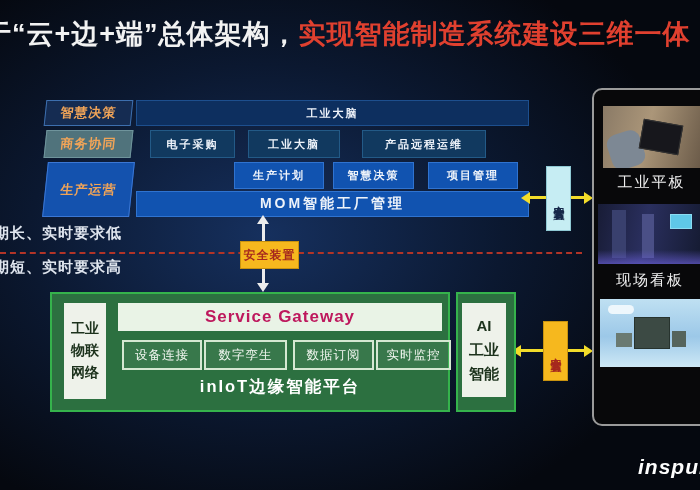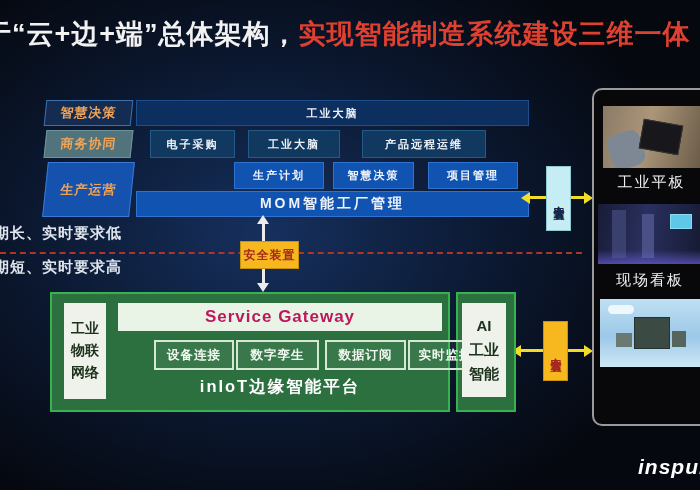--- a/index.html
+++ b/index.html
@@ -33,21 +33,21 @@
   .vline{width:3px;background:#ececec;}
   .tri{width:0;height:0;}
   .triL{border-top:6px solid transparent;border-bottom:6px solid transparent;border-right:9px solid #f2dc2a;}
   .triR{border-top:6px solid transparent;border-bottom:6px solid transparent;border-left:9px solid #f2dc2a;}
   .triU{border-left:6px solid transparent;border-right:6px solid transparent;border-bottom:9px solid #ececec;}
   .triD{border-left:6px solid transparent;border-right:6px solid transparent;border-top:9px solid #ececec;}
   
   .greenbox{background:#2c7040;border:2px solid #35b34c;}
   .whitebox{background:#eef2ea;color:#1c321c;font-weight:bold;text-align:center;white-space:pre-line;}
   .gateway{background:#e9f3e6;color:#be185d;font-size:17px;font-weight:600;letter-spacing:1px;}
-  .module{background:rgba(255,255,255,0.06);border:2px solid #d5e8d2;color:#f2f7f0;font-size:12.5px;font-weight:bold;letter-spacing:1px;margin-left:32px;}
+  .module{background:rgba(255,255,255,0.06);border:2px solid #d5e8d2;color:#f2f7f0;font-size:12.5px;font-weight:normal;letter-spacing:1px;}
   .platname{color:#ffffff;font-size:16.5px;font-weight:bold;letter-spacing:2px;text-align:center;}
   
   .panel{left:592px;top:88px;width:118px;height:334px;background:#08080a;border:2px solid #9a9a9a;border-radius:10px 0 0 10px;}
   .caption{color:#f0f0f0;font-size:15px;font-weight:500;letter-spacing:2px;text-align:center;}
   .photo{overflow:hidden;}
   .photo1{background:linear-gradient(105deg,#8a7a66 0%,#ab9679 45%,#6b5b49 100%);}
   .photo1 .tablet{position:absolute;left:38px;top:16px;width:38px;height:28px;background:#17171c;border:1px solid #333;transform:rotate(10deg);}
   .photo1 .arm{position:absolute;left:6px;top:26px;width:34px;height:36px;background:#7d8894;border-radius:10px;transform:rotate(-18deg);}
   .photo2{background:linear-gradient(100deg,#181c36 0%,#2a2f5e 45%,#141a30 100%);}
   .photo2 .rack1{position:absolute;left:14px;top:6px;width:14px;height:48px;background:#39406e;}

